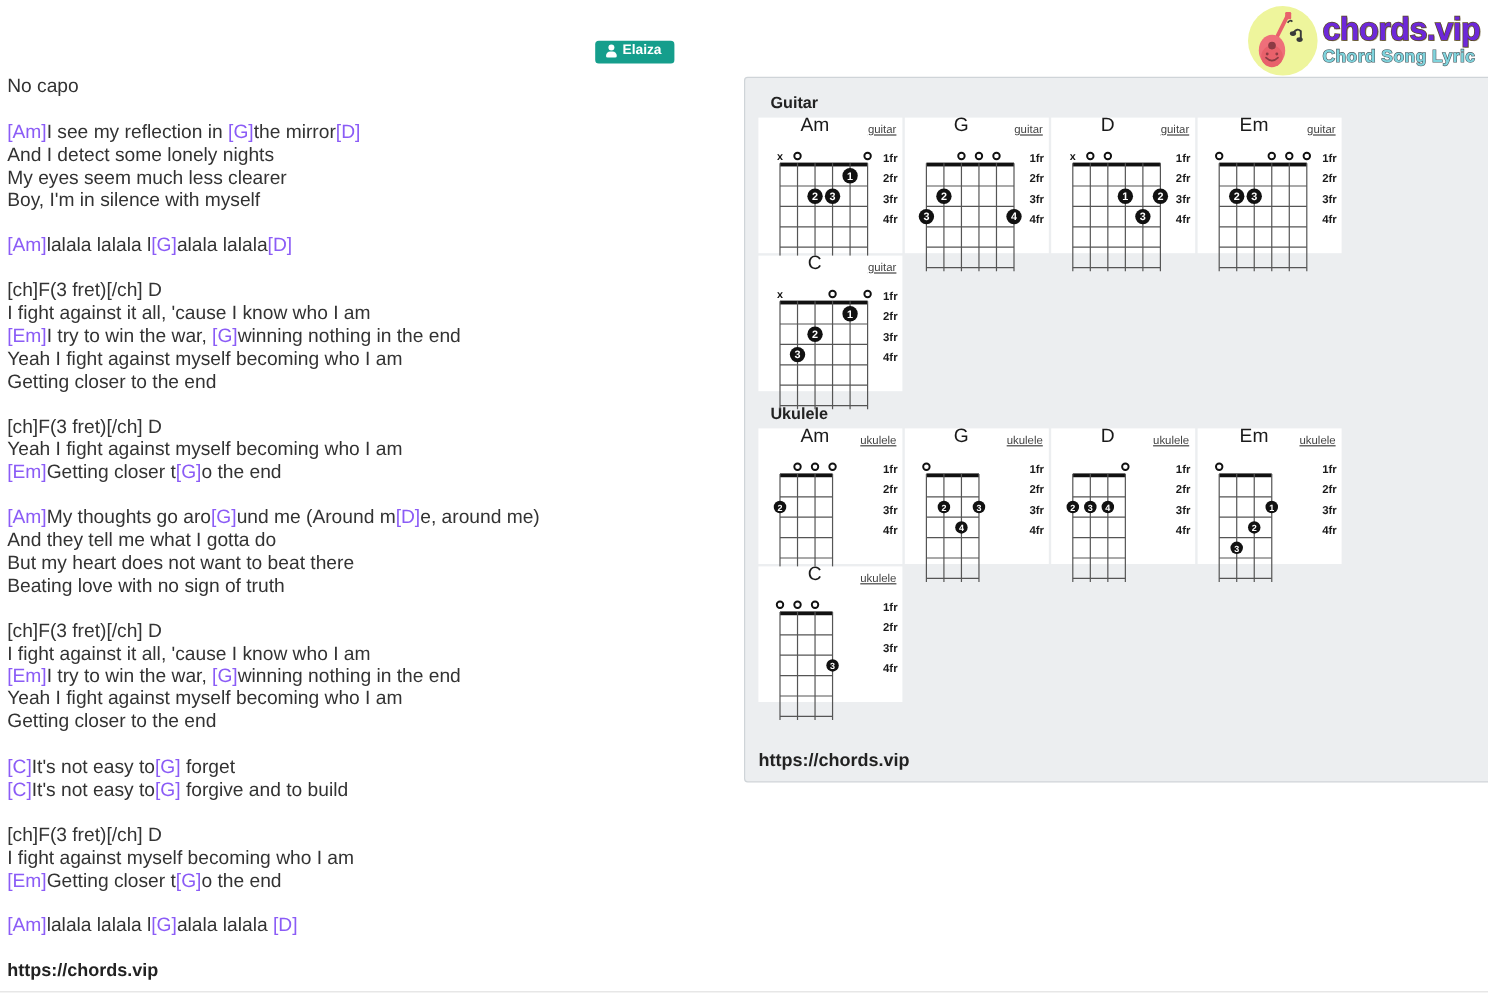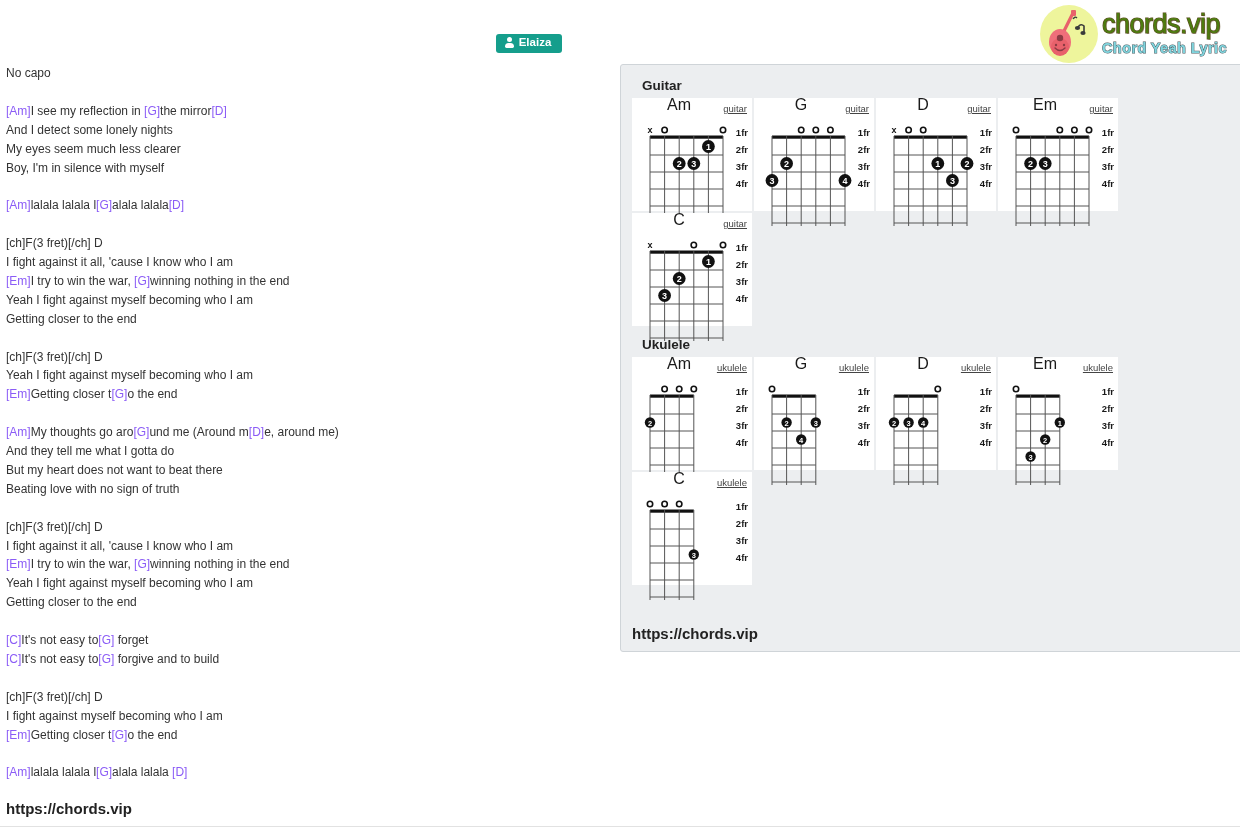--- a/index.html
+++ b/index.html
@@ -47,38 +47,38 @@
     width: 200px; height: 60px;
     display: flex; align-items: center; gap: 4px;
   }
   .logo-circle {
     width: 58px; height: 58px; border-radius: 50%;
     background: #eef59c; position: relative; flex: none;
   }
   .logo-guitar { position: absolute; left: 8px; top: 4px; }
   .logo-text { display: flex; flex-direction: column; line-height: 1; padding-bottom: 2px; }
   .logo-main {
-    font-size: 27px; font-weight: normal; color: #4d7c0f;
+    font-size: 27px; font-weight: bold; color: #6d28d9;
     letter-spacing: -0.5px;
     -webkit-text-stroke: 1.2px #5a4a20;
     paint-order: stroke fill;
     text-shadow: 1px 1px 0 rgba(90,74,32,0.5);
   }
   .logo-sub {
     font-size: 14.5px; font-weight: bold; color: #7fd4dd;
     letter-spacing: 0.4px; margin-top: 3px;
     -webkit-text-stroke: 1px #4c5a60;
     paint-order: stroke fill;
   }
 
   
   .columns { position: relative; }
   .lyrics {
     position: absolute; left: 6px; top: 0; width: 600px;
-    font-size: 12px; line-height: 18.9px; color: #333333;
+    font-size: 16px; line-height: 18.9px; color: #333333;
     white-space: pre-wrap;
   }
   .lyrics .chord { color: #8b5cf6; }
   .lyrics .blank { display: block; height: 18.9px; }
   .site-url-bottom {
     position: absolute; left: 6px; top: 736px;
     font-size: 15px; font-weight: bold; color: #222222;
   }
 
   
@@ -149,21 +149,21 @@
           <circle cx="16" cy="36" r="1.2" fill="#8c3b44"></circle>
           <path d="M7 39 Q12 44 17 39" stroke="#8c3b44" stroke-width="1.4" fill="none" stroke-linecap="round"></path>
           <path d="M30 18 q3 -4 6 -1 l0 6" stroke="#3a3a3a" stroke-width="1.6" fill="none"></path>
           <ellipse cx="29.5" cy="19" rx="2.6" ry="2" fill="#3a3a3a"></ellipse>
           <ellipse cx="35" cy="24" rx="2.6" ry="2" fill="#3a3a3a"></ellipse>
           <path d="M25 10 q2 -3 4 -1" stroke="#3a3a3a" stroke-width="1.3" fill="none"></path>
         </svg>
       </div>
       <div class="logo-text">
         <span class="logo-main">chords.vip</span>
-        <span class="logo-sub">Chord Yeah Lyric</span>
+        <span class="logo-sub">Chord Song Lyric</span>
       </div>
     </div>
   </div>
 
   <div class="columns">
     <div class="lyrics" id="lyrics-body"><div>No capo</div><div class="blank"></div><div><span class="chord">[Am]</span><span>I see my reflection in </span><span class="chord">[G]</span><span>the mirror</span><span class="chord">[D]</span></div><div><span>And I detect some lonely nights</span></div><div><span>My eyes seem much less clearer</span></div><div><span>Boy, I'm in silence with myself</span></div><div class="blank"></div><div><span class="chord">[Am]</span><span>lalala lalala l</span><span class="chord">[G]</span><span>alala lalala</span><span class="chord">[D]</span></div><div class="blank"></div><div><span>[ch]F(3 fret)[/ch] D</span></div><div><span>I fight against it all, 'cause I know who I am</span></div><div><span class="chord">[Em]</span><span>I try to win the war, </span><span class="chord">[G]</span><span>winning nothing in the end</span></div><div><span>Yeah I fight against myself becoming who I am</span></div><div><span>Getting closer to the end</span></div><div class="blank"></div><div><span>[ch]F(3 fret)[/ch] D</span></div><div><span>Yeah I fight against myself becoming who I am</span></div><div><span class="chord">[Em]</span><span>Getting closer t</span><span class="chord">[G]</span><span>o the end</span></div><div class="blank"></div><div><span class="chord">[Am]</span><span>My thoughts go aro</span><span class="chord">[G]</span><span>und me (Around m</span><span class="chord">[D]</span><span>e, around me)</span></div><div><span>And they tell me what I gotta do</span></div><div><span>But my heart does not want to beat there</span></div><div><span>Beating love with no sign of truth</span></div><div class="blank"></div><div><span>[ch]F(3 fret)[/ch] D</span></div><div><span>I fight against it all, 'cause I know who I am</span></div><div><span class="chord">[Em]</span><span>I try to win the war, </span><span class="chord">[G]</span><span>winning nothing in the end</span></div><div><span>Yeah I fight against myself becoming who I am</span></div><div><span>Getting closer to the end</span></div><div class="blank"></div><div><span class="chord">[C]</span><span>It's not easy to</span><span class="chord">[G]</span><span> forget</span></div><div><span class="chord">[C]</span><span>It's not easy to</span><span class="chord">[G]</span><span> forgive and to build</span></div><div class="blank"></div><div><span>[ch]F(3 fret)[/ch] D</span></div><div><span>I fight against myself becoming who I am</span></div><div><span class="chord">[Em]</span><span>Getting closer t</span><span class="chord">[G]</span><span>o the end</span></div><div class="blank"></div><div><span class="chord">[Am]</span><span>lalala lalala l</span><span class="chord">[G]</span><span>alala lalala </span><span class="chord">[D]</span></div></div>
     <div class="site-url-bottom">https://chords.vip</div>
 
     <div class="chord-panel">
       <div id="chord-sections">

